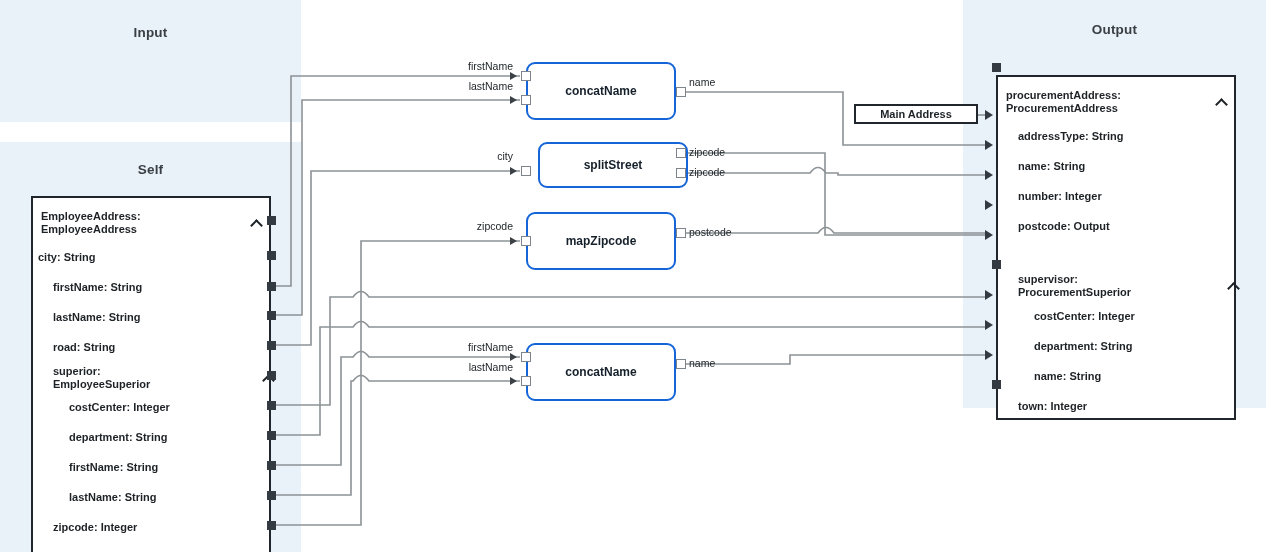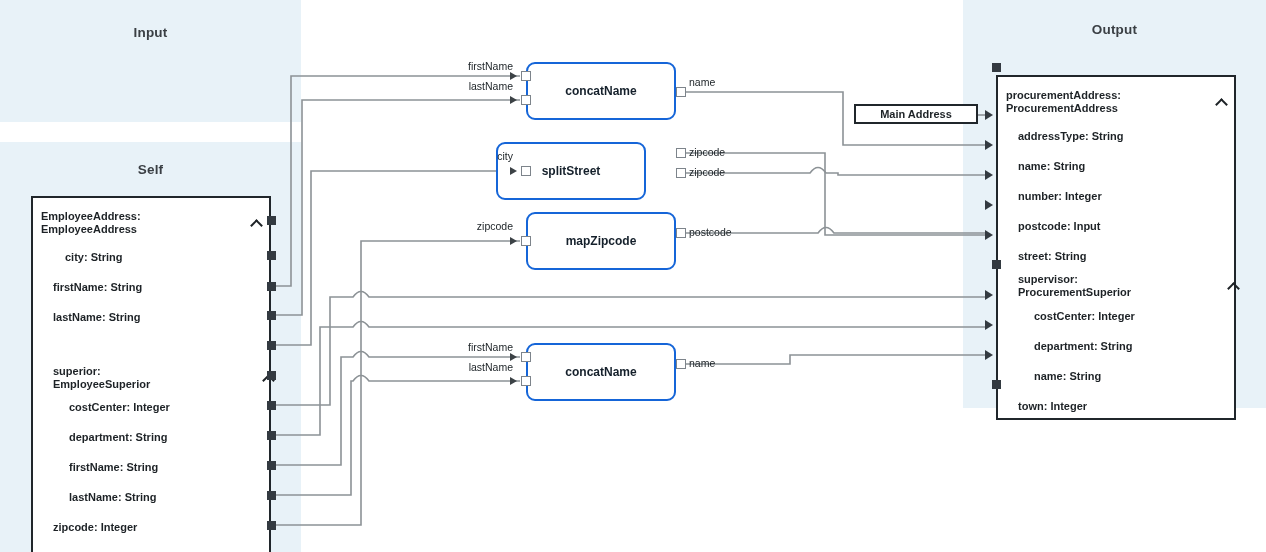--- a/index.html
+++ b/index.html
@@ -150,28 +150,31 @@
     <path d="M681,364 H790 V355 H985"></path>
   </svg>
 
   <div class="schema" id="schema-self">
     <div class="srow" style="top:12px;left:8px;padding-right:26px;">
       <span class="txt">EmployeeAddress:</span>
       <span class="txt">EmployeeAddress</span>
       <span class="chev"></span>
     </div>
 
-    <div class="srow" style="top:53px;left:32px;">
+    <div class="srow" style="top:53px;left:5px;">
       <span class="txt">city: String</span>
       </div>
     <div class="srow" style="top:83px;left:20px;">
       <span class="txt">firstName: String</span>
       </div>
     <div class="srow" style="top:113px;left:20px;">
       <span class="txt">lastName: String</span>
+      </div>
+    <div class="srow" style="top:143px;left:20px;">
+      <span class="txt">road: String</span>
       </div>
     <div class="srow" style="top:167px;left:20px;padding-right:26px;">
       <span class="txt">superior:</span>
       <span class="txt">EmployeeSuperior</span>
       <span class="chev"></span>
     </div>
     <div class="srow" style="top:203px;left:36px;">
       <span class="txt">costCenter: Integer</span>
       </div>
     <div class="srow" style="top:233px;left:36px;">
@@ -210,24 +213,21 @@
     <div class="srow" style="top:53px;left:20px;">
       <span class="txt">addressType: String</span>
       </div>
     <div class="srow" style="top:83px;left:20px;">
       <span class="txt">name: String</span>
       </div>
     <div class="srow" style="top:113px;left:20px;">
       <span class="txt">number: Integer</span>
       </div>
     <div class="srow" style="top:143px;left:20px;">
-      <span class="txt">postcode: Input</span>
-      </div>
-    <div class="srow" style="top:173px;left:20px;">
-      <span class="txt">street: String</span>
+      <span class="txt">postcode: Output</span>
       </div>
     <div class="srow" style="top:196px;left:20px;padding-right:26px;">
       <span class="txt">supervisor:</span>
       <span class="txt">ProcurementSuperior</span>
       <span class="chev"></span>
     </div>
     <div class="srow" style="top:233px;left:36px;">
       <span class="txt">costCenter: Integer</span>
       </div>
     <div class="srow" style="top:263px;left:36px;">
@@ -258,21 +258,21 @@
   </div>
   <div class="plabel r" style="left:403px;top:61px;width:110px;">firstName</div>
   <div class="plabel r" style="left:403px;top:81px;width:110px;">lastName</div>
   <div class="fport" style="left:521px;top:71px;"></div>
   <div class="fport" style="left:521px;top:95px;"></div>
   <div class="fport-arrow" style="left:510px;top:72px;"></div>
   <div class="fport-arrow" style="left:510px;top:96px;"></div>
   <div class="fport" style="left:676px;top:87px;"></div>
   <div class="plabel" style="left:689px;top:77px;">name</div>
 
-  <div class="fnode" style="left:496px;top:142px;width:150px;height:58px;">
+  <div class="fnode" style="left:538px;top:142px;width:150px;height:46px;">
     <span>splitStreet</span>
   </div>
   <div class="plabel r" style="left:403px;top:151px;width:110px;">city</div>
   <div class="fport" style="left:521px;top:166px;"></div>
   <div class="fport-arrow" style="left:510px;top:167px;"></div>
   <div class="fport" style="left:676px;top:148px;"></div>
   <div class="plabel" style="left:689px;top:147px;">zipcode</div>
   <div class="fport" style="left:676px;top:168px;"></div>
   <div class="plabel" style="left:689px;top:167px;">zipcode</div>
 

